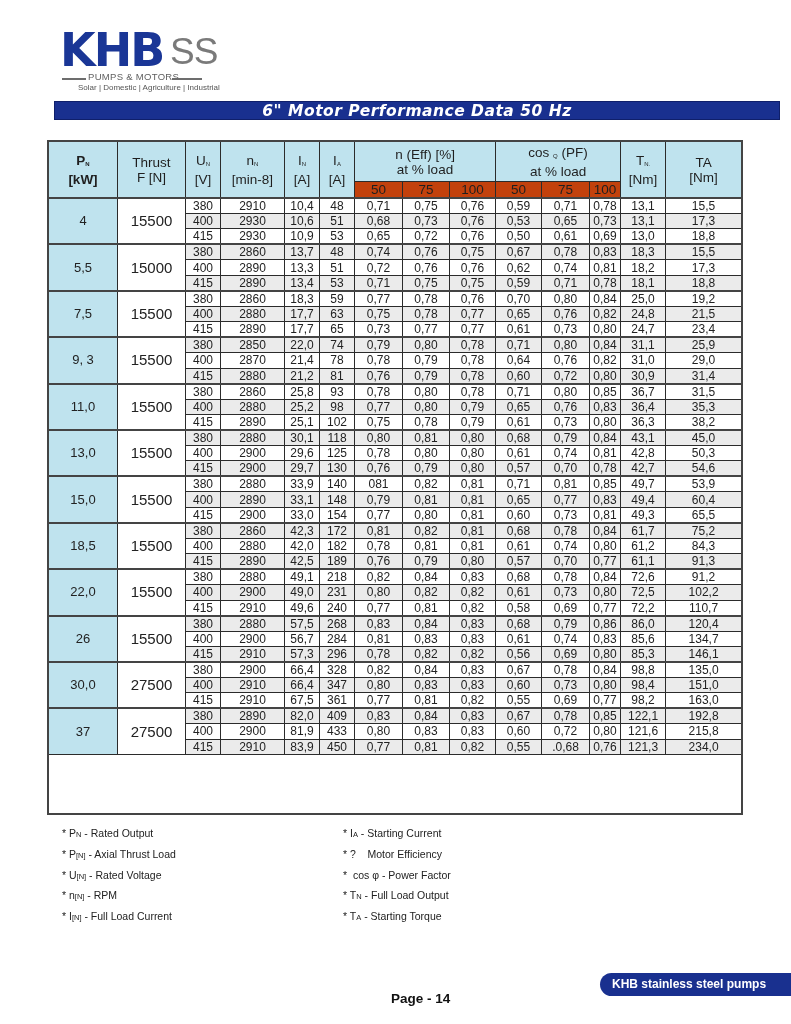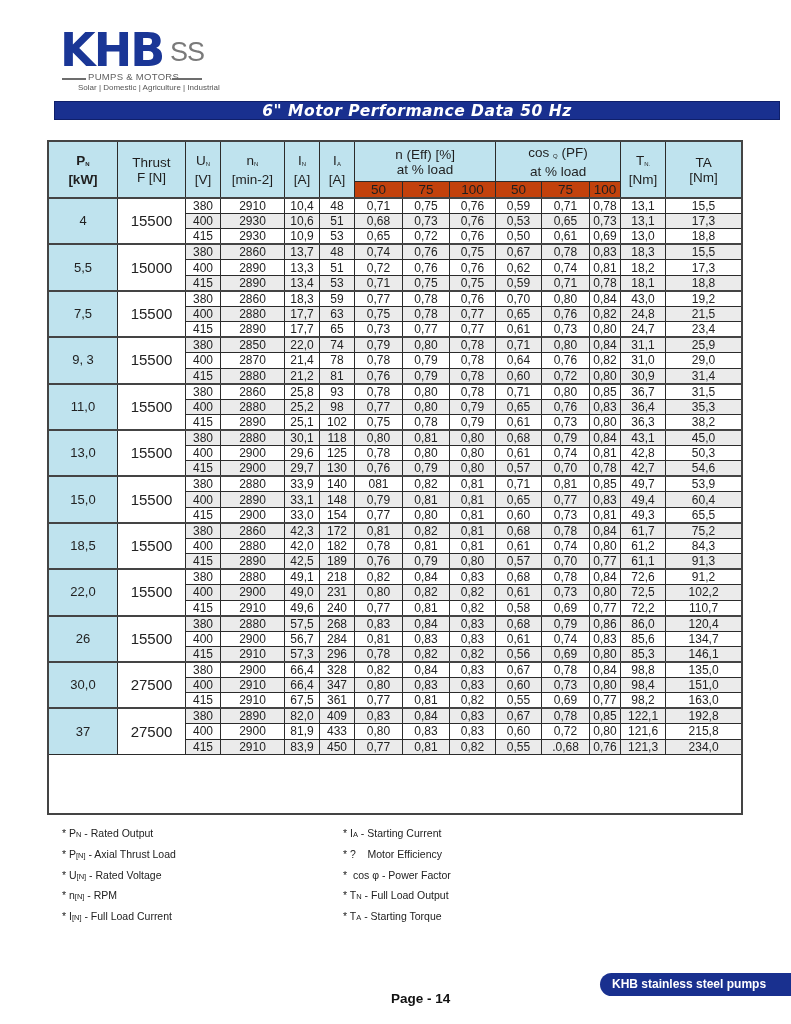--- a/index.html
+++ b/index.html
@@ -2,21 +2,21 @@
 <html><head>
 <meta charset="utf-8">
 <style>
   * { box-sizing: border-box; margin: 0; padding: 0; }
   html, body { width: 791px; height: 1024px; background: #ffffff; overflow: hidden; }
   body { position: relative; font-family: "Liberation Sans", sans-serif; color: #222; }
 
   
   .logo { position: absolute; left: 58px; top: 25px; width: 160px; height: 66px; }
   .logo-main { position: absolute; left: 2px; top: 2px; font-family: "DejaVu Sans", sans-serif; font-weight: bold; font-size: 46px; letter-spacing: -2px; color: #1a3696; line-height: 46px; transform: scaleY(1.02); }
-  .logo-ss { position: absolute; left: 112px; top: 12px; font-family: "Liberation Sans", sans-serif; font-size: 27px; color: #7a7a7a; line-height: 30px; letter-spacing: -1px; }
+  .logo-ss { position: absolute; left: 112px; top: 12px; font-family: "Liberation Sans", sans-serif; font-size: 37px; color: #7a7a7a; line-height: 30px; letter-spacing: -1px; }
   .logo-line { position: absolute; top: 53px; height: 2px; background: #6d6d6d; }
   .logo-sub { position: absolute; left: 30px; top: 46px; font-size: 9.5px; color: #5f5f5f; letter-spacing: 0.3px; }
   .logo-tag { position: absolute; left: 20px; top: 58px; font-size: 8px; color: #555; white-space: nowrap; }
 
   
   .title-bar { position: absolute; left: 54px; top: 101px; width: 726px; height: 19px; background: #19308f; border: 1px solid #0f1f6a; }
   .title-bar span { position: absolute; left: 0; right: 0; top: 0; text-align: center; font-family: "DejaVu Sans", sans-serif; font-style: italic; font-weight: bold; color: #fff; font-size: 15.5px; line-height: 18px; letter-spacing: 0.5px; }
 
   
   table.perf { position: absolute; left: 48px; top: 141px; border-collapse: collapse; table-layout: fixed; width: 694px; }
@@ -77,21 +77,21 @@
       <col style="width:48px">
       <col style="width:31px">
     <col style="width:45px">
       <col style="width:76px">
   </colgroup>
   <thead>
     <tr class="h1">
       <th rowspan="2" class="bold"><span>P</span><sub class="s">N</sub><br><span>[kW]</span></th>
       <th rowspan="2"><span>Thrust</span><br><span>F [N]</span></th>
       <th rowspan="2"><span>U</span><sub class="s">N</sub><br><span>[V]</span></th>
-      <th rowspan="2"><span>n</span><sub class="s">N</sub><br><span>[min-2]</span></th>
+      <th rowspan="2"><span>n</span><sub class="s">N</sub><br><span>[min-8]</span></th>
       <th rowspan="2"><span>I</span><sub class="s">N</sub><br><span>[A]</span></th>
       <th rowspan="2"><span>I</span><sub class="s">A</sub><br><span>[A]</span></th>
       <th colspan="3"><span>n (Eff) [%]</span><br><span>at % load</span></th>
       <th colspan="3"><span>cos </span><sub class="s">Q</sub><span> (PF)</span><br><span>at % load</span></th>
 
       <th rowspan="2"><span>T</span><sub class="s">N.</sub><br><span>[Nm]</span></th>
       <th rowspan="2"><span>TA</span><br><span>[Nm]</span></th>
     </tr>
     <tr>
       <th class="sub">50</th>
@@ -197,21 +197,21 @@
         <td class="v">380</td>
         <td class="v">2860</td>
         <td class="v">18,3</td>
         <td class="v">59</td>
         <td class="v">0,77</td>
         <td class="v">0,78</td>
         <td class="v">0,76</td>
         <td class="v">0,70</td>
         <td class="v">0,80</td>
         <td class="v">0,84</td>
-        <td class="v">43,0</td>
+        <td class="v">25,0</td>
         <td class="v">19,2</td>
       </tr>
       <tr class="alt">
         <td class="v">400</td>
         <td class="v">2880</td>
         <td class="v">17,7</td>
         <td class="v">63</td>
         <td class="v">0,75</td>
         <td class="v">0,78</td>
         <td class="v">0,77</td>

